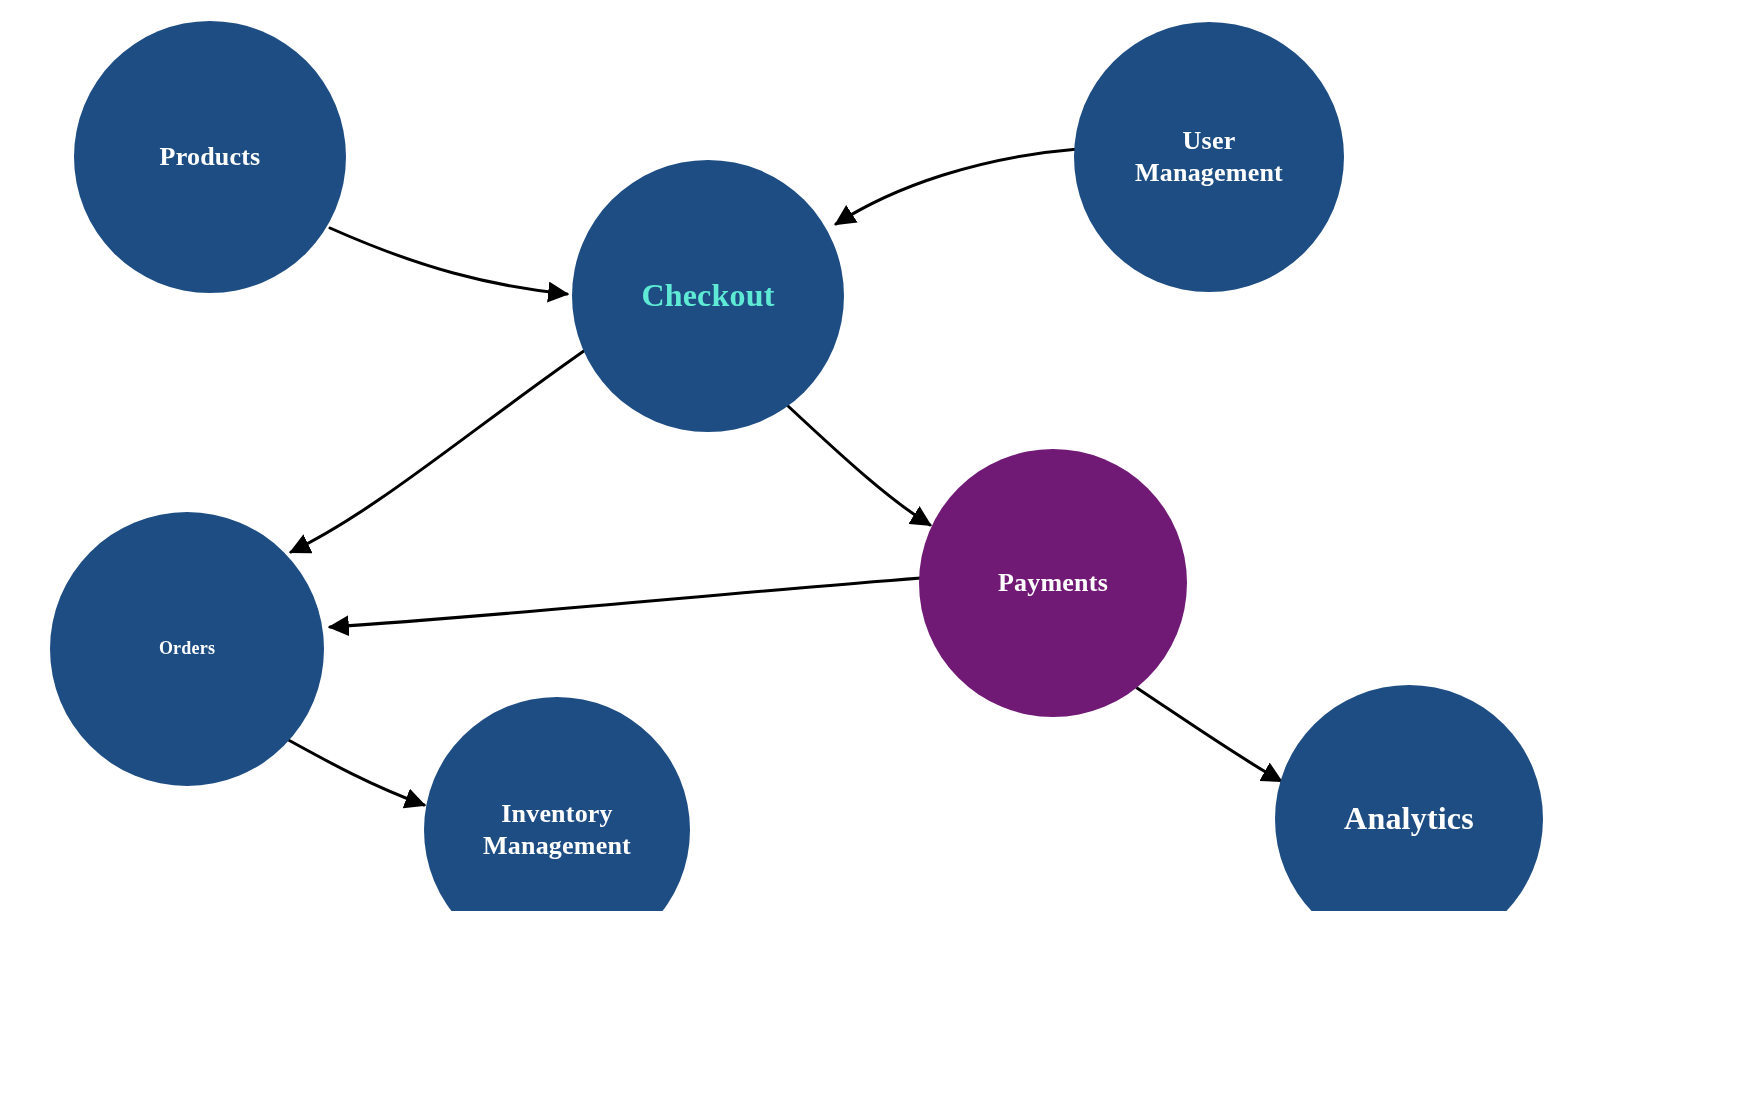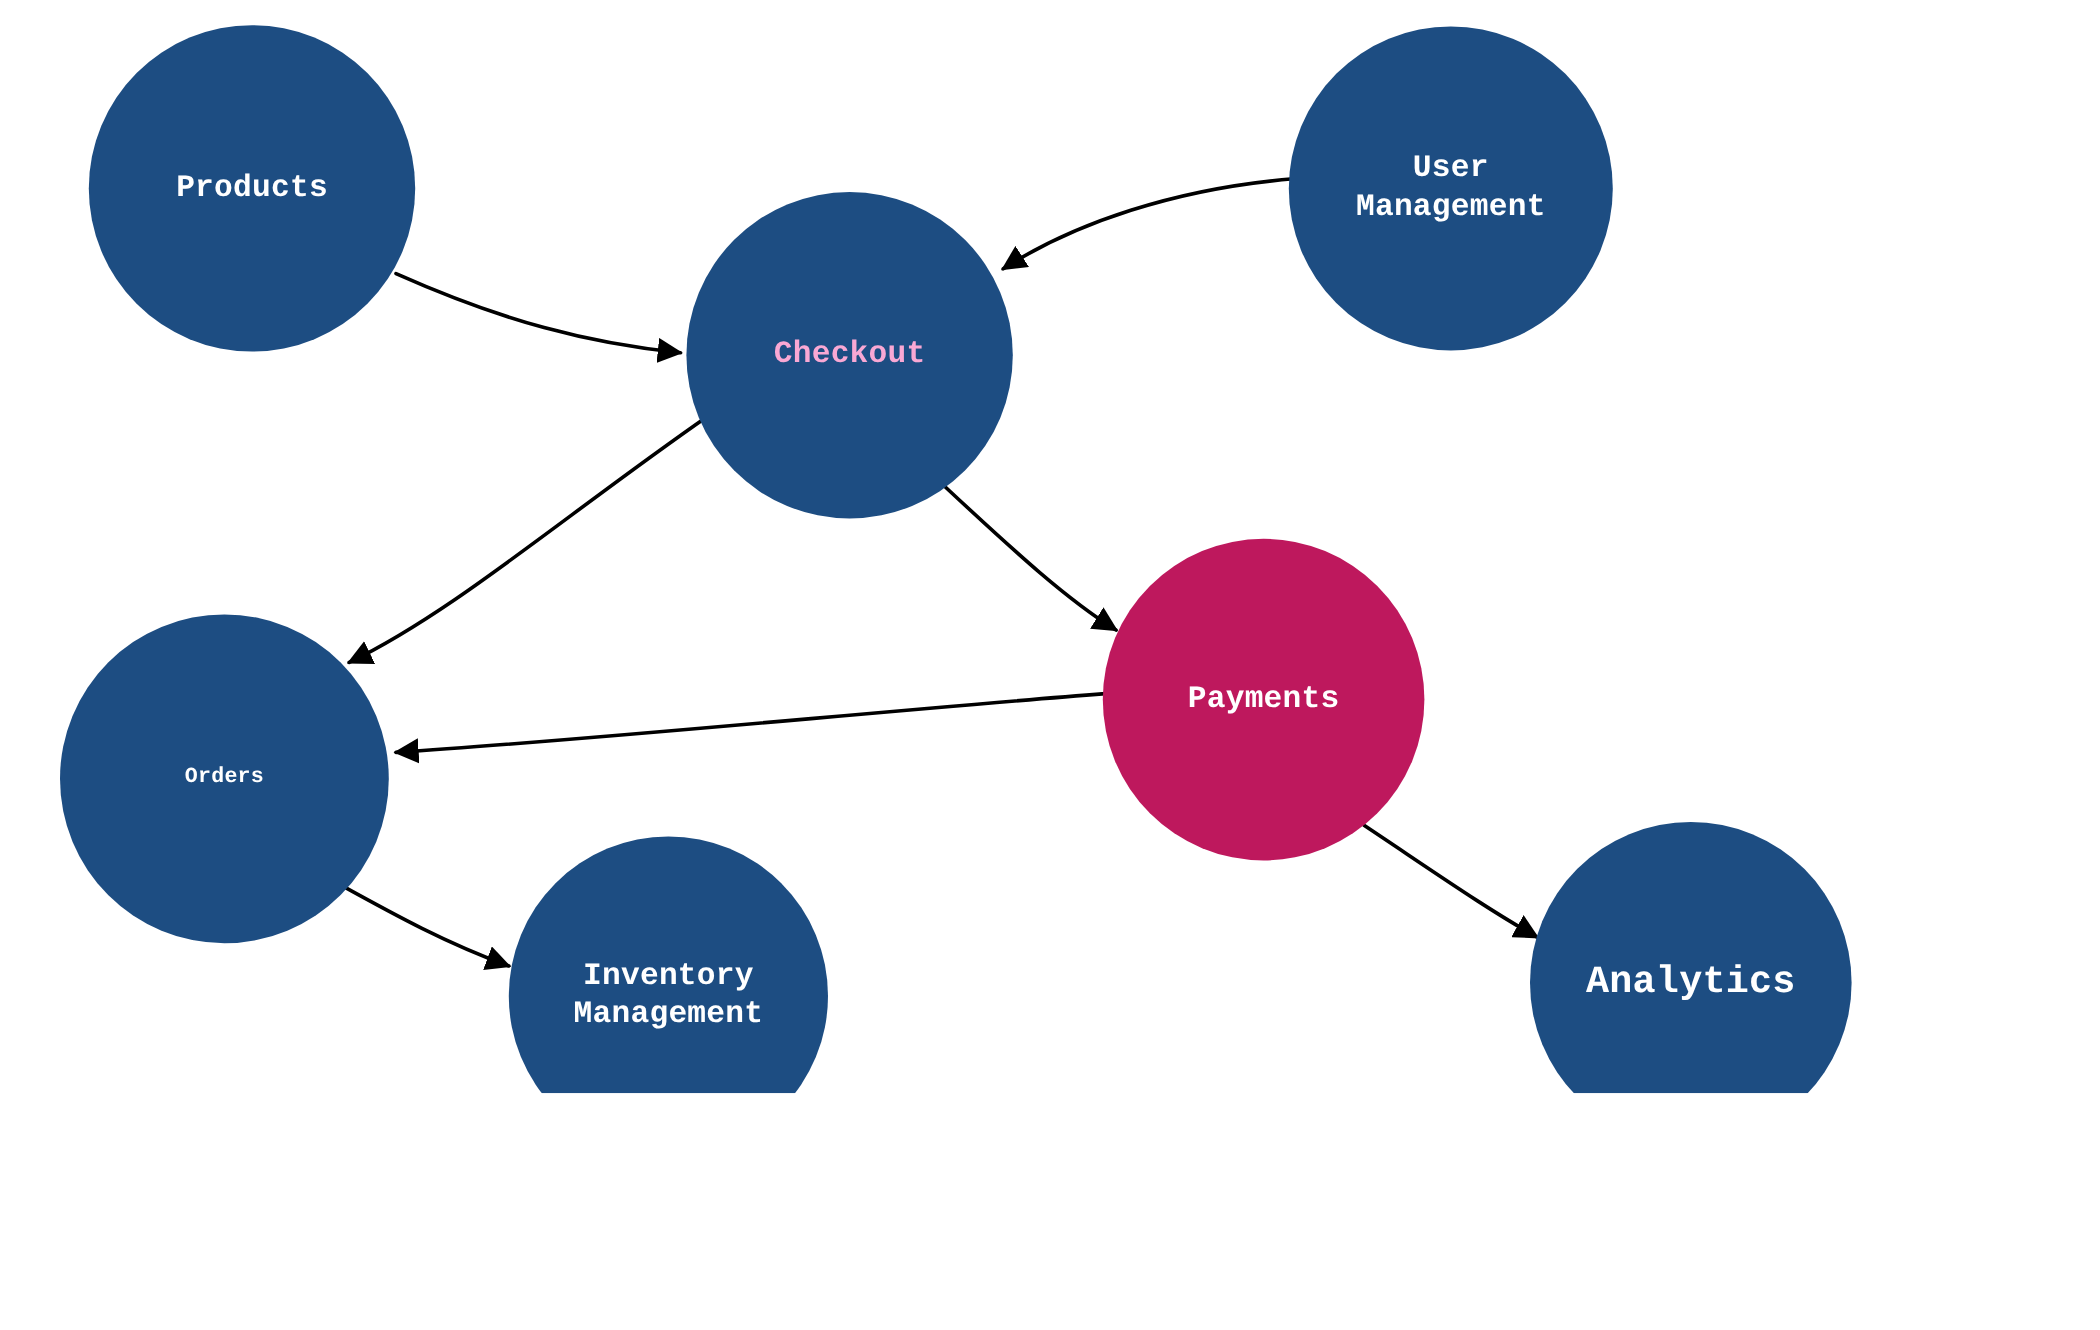--- a/index.html
+++ b/index.html
@@ -6,21 +6,21 @@
     margin: 0;
     padding: 0;
     background: #ffffff;
   }
   #canvas {
     position: relative;
     width: 1750px;
     height: 911px;
     background: #ffffff;
     overflow: hidden;
-    font-family: Liberation Mono, monospace;
+    font-family: Liberation Serif, serif;
   }
   #edge-layer {
     position: absolute;
     left: 0;
     top: 0;
     width: 1750px;
     height: 1108px;
     pointer-events: none;
   }
   .node {
@@ -66,26 +66,26 @@
 
   <div id="nodes-group">
       <div class="node" style="left: 74px; top: 21px; width: 272px; height: 272px; background: rgb(29, 77, 130);">
         <div class="node-label" style="font-size: 26px; color: rgb(255, 255, 255);">Products</div>
       </div>
       <div class="node" style="left: 1074px; top: 22px; width: 270px; height: 270px; background: rgb(29, 77, 130);">
         <div class="node-label" style="font-size: 26px; color: #ffffff;">User
 Management</div>
       </div>
       <div class="node" style="left: 572px; top: 160px; width: 272px; height: 272px; background: rgb(29, 77, 130);">
-        <div class="node-label" style="font-size: 26px; color: #f9a8d4;">Checkout</div>
+        <div class="node-label" style="font-size: 32px; color: #5eead4;">Checkout</div>
       </div>
       <div class="node" style="left: 50px; top: 512px; width: 274px; height: 274px; background: rgb(29, 77, 130);">
         <div class="node-label" style="font-size: 18px; color: rgb(255, 255, 255);">Orders</div>
       </div>
-      <div class="node" style="left: 919px; top: 449px; width: 268px; height: 268px; background: #be185d;">
+      <div class="node" style="left: 919px; top: 449px; width: 268px; height: 268px; background: #701a75;">
         <div class="node-label" style="font-size: 26px; color: rgb(255, 255, 255);">Payments</div>
       </div>
       <div class="node" style="left: 424px; top: 697px; width: 266px; height: 266px; background: rgb(29, 77, 130);">
         <div class="node-label" style="font-size: 26px; color: rgb(255, 255, 255);">Inventory
 Management</div>
       </div>
       <div class="node" style="left: 1275px; top: 685px; width: 268px; height: 268px; background: rgb(29, 77, 130);">
         <div class="node-label" style="font-size: 32px; color: rgb(255, 255, 255);">Analytics</div>
       </div>
     </div>

